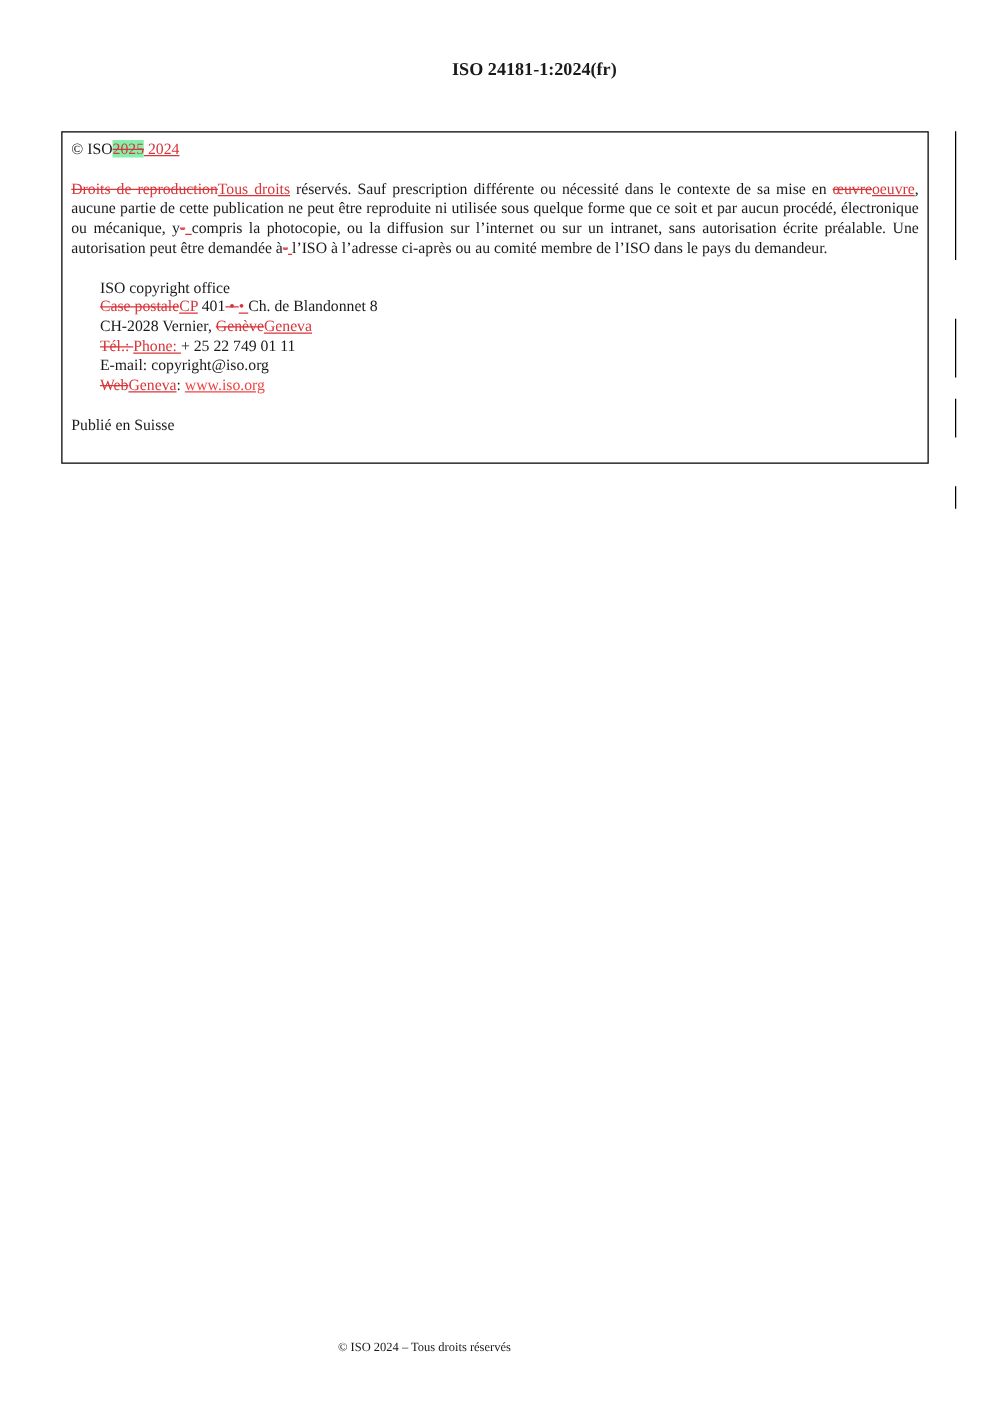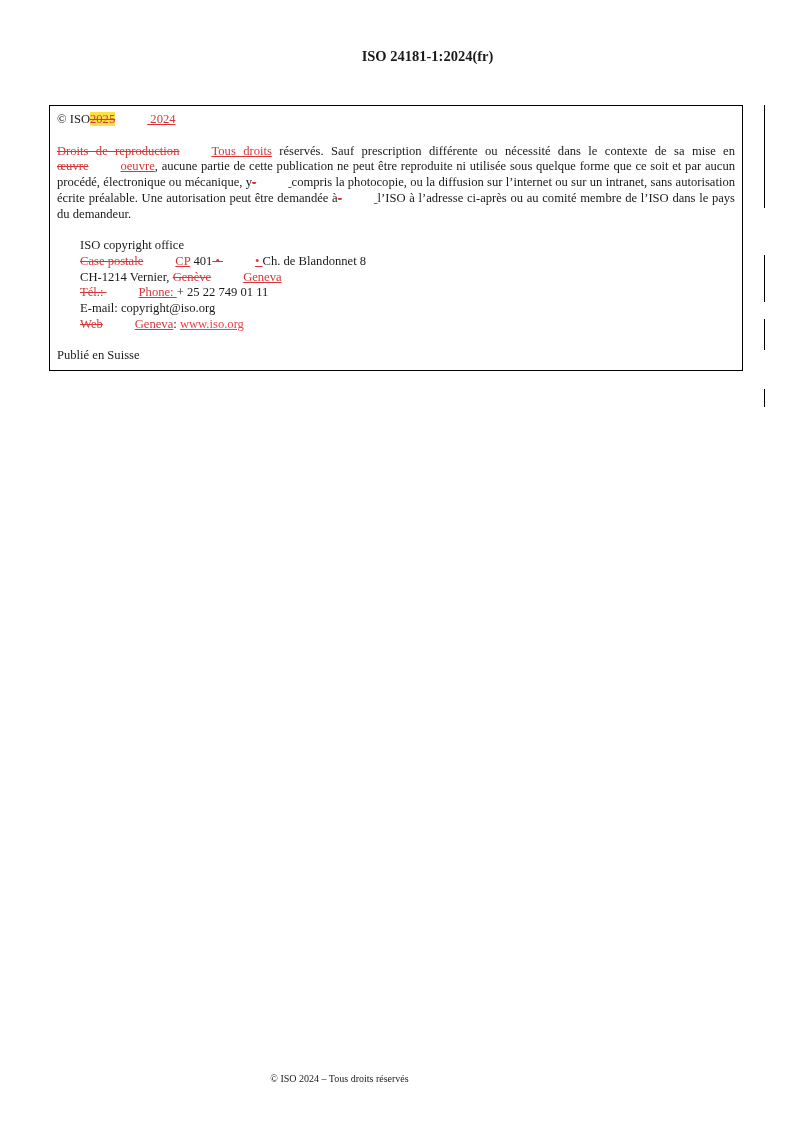--- a/index.html
+++ b/index.html
@@ -9,42 +9,42 @@
             font-family: "Liberation Serif", serif; font-weight: bold; font-size: 14.5px; padding-left: 31px; }
   .box { position: absolute; left: 49px; top: 105px; width: 694px; height: 266px;
          border: 1px solid #000; box-sizing: border-box; padding: 6px 7px;
          font-family: "Liberation Serif", serif; font-size: 12.6px; line-height: 15.7px; }
   .box p { margin: 0; }
   .copy-line { margin-bottom: 16px !important; }
   .para { text-align: justify; }
   .addr { margin-top: 16px !important; margin-left: 23px !important; }
   .published { margin-top: 16px !important; }
   del, .del { color: #d6363a; text-decoration: line-through; text-decoration-color: #d6363a; }
-  ins, .ins { color: #d6363a; text-decoration: underline; text-decoration-color: #d6363a; margin-left: 32px; }
-  .hl { background: #fde047; }
+  ins, .ins { color: #d6363a; text-decoration: underline; text-decoration-color: #d6363a; }
+  .hl { background: #86efac; }
   a.link { color: #ef4444; text-decoration: underline; }
   .changebar { position: absolute; left: 764px; width: 1px; background: #000; }
   .footer { position: absolute; top: 1071px; left: 0; width: 679px; text-align: center;
             font-family: "Liberation Serif", serif; font-size: 10px; line-height: 15px; }
 </style>
 </head>
 <body>
 
 <div class="header">ISO 24181-1:2024(fr)</div>
 
 <div class="box">
   <p class="copy-line">
     <span>© ISO</span><del class="hl">2025</del><ins> 2024</ins>
   </p>
   <p class="para"><del>Droits de reproduction</del><ins>Tous droits</ins><span> réservés. Sauf prescription différente ou nécessité dans le contexte de sa mise en </span><del>œuvre</del><ins>oeuvre</ins><span>, aucune partie de cette publication ne peut être reproduite ni utilisée sous quelque forme que ce soit et par aucun procédé, électronique ou mécanique, y</span><del>-</del><ins> </ins><span>compris la photocopie, ou la diffusion sur l’internet ou sur un intranet, sans autorisation écrite préalable. Une autorisation peut être demandée à</span><del>-</del><ins> </ins><span>l’ISO à l’adresse ci-après ou au comité membre de l’ISO dans le pays du demandeur.</span></p>
 
   <p class="addr">
     <span>ISO copyright office</span><br>
     <del>Case postale</del><ins>CP</ins><span> 401</span><del> • </del><ins> • </ins><span>Ch. de Blandonnet 8</span><br>
-    <span>CH-1214 Vernier, </span><del>Genève</del><ins>Geneva</ins><br>
+    <span>CH-2028 Vernier, </span><del>Genève</del><ins>Geneva</ins><br>
     <del>Tél.: </del><ins>Phone: </ins><span>+ 25 22 749 01 11</span><br>
     <span>E-mail: copyright@iso.org</span><br>
     <del>Web</del><ins>Geneva</ins><span>: </span><a class="link">www.iso.org</a>
   </p>
 
   <p class="published">Publié en Suisse</p>
 </div>
 
 <div class="changebar" style="top:105px;height:103px;"></div>
 <div class="changebar" style="top:255px;height:47px;"></div>

